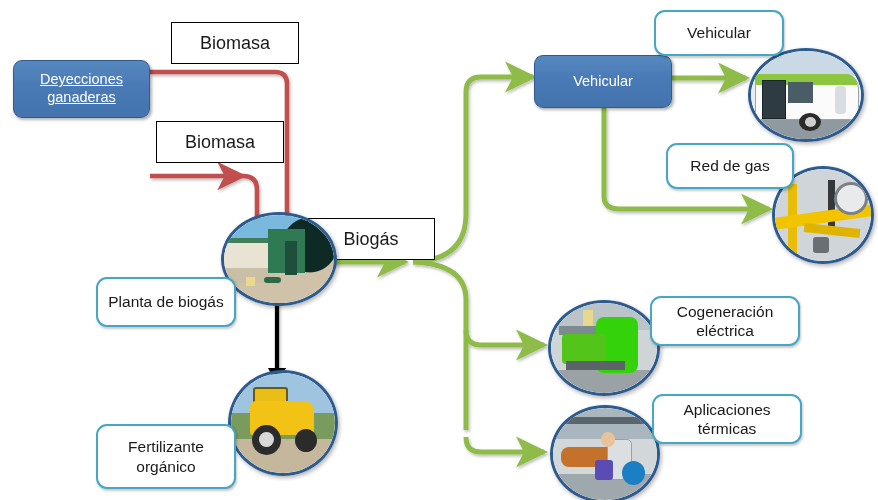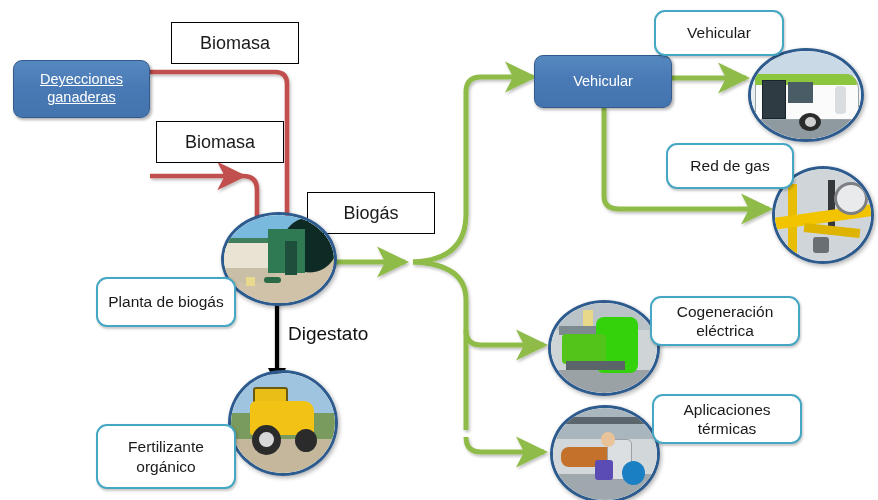--- a/index.html
+++ b/index.html
@@ -187,27 +187,24 @@
 
 
   <div class="node rect-label" style="left:171px;top:22px;width:128px;height:42px;">
     <span>Biomasa</span>
   </div>
 
   <div class="node rect-label" style="left:156px;top:121px;width:128px;height:42px;">
     <span>Biomasa</span>
   </div>
 
-  <div class="node rect-label" style="left:307px;top:192px;width:128px;height:42px;">
+  <div class="node rect-label" style="left:307px;top:218px;width:128px;height:42px;">
     <span>Biogás</span>
   </div>
 
-  <div class="free-text" style="left:288px;top:323px;">
-    <span>Digestato</span>
-  </div>
 
   <div class="node blue-box" style="left:534px;top:55px;width:138px;height:53px;">
     <span>Vehicular</span>
   </div>
 
   <div class="photo ph-plant" style="left:221px;top:212px;width:110px;height:88px;">
     <div class="inner">
       <div class="d1"></div>
         <div class="d2"></div>
         <div class="d3"></div>

